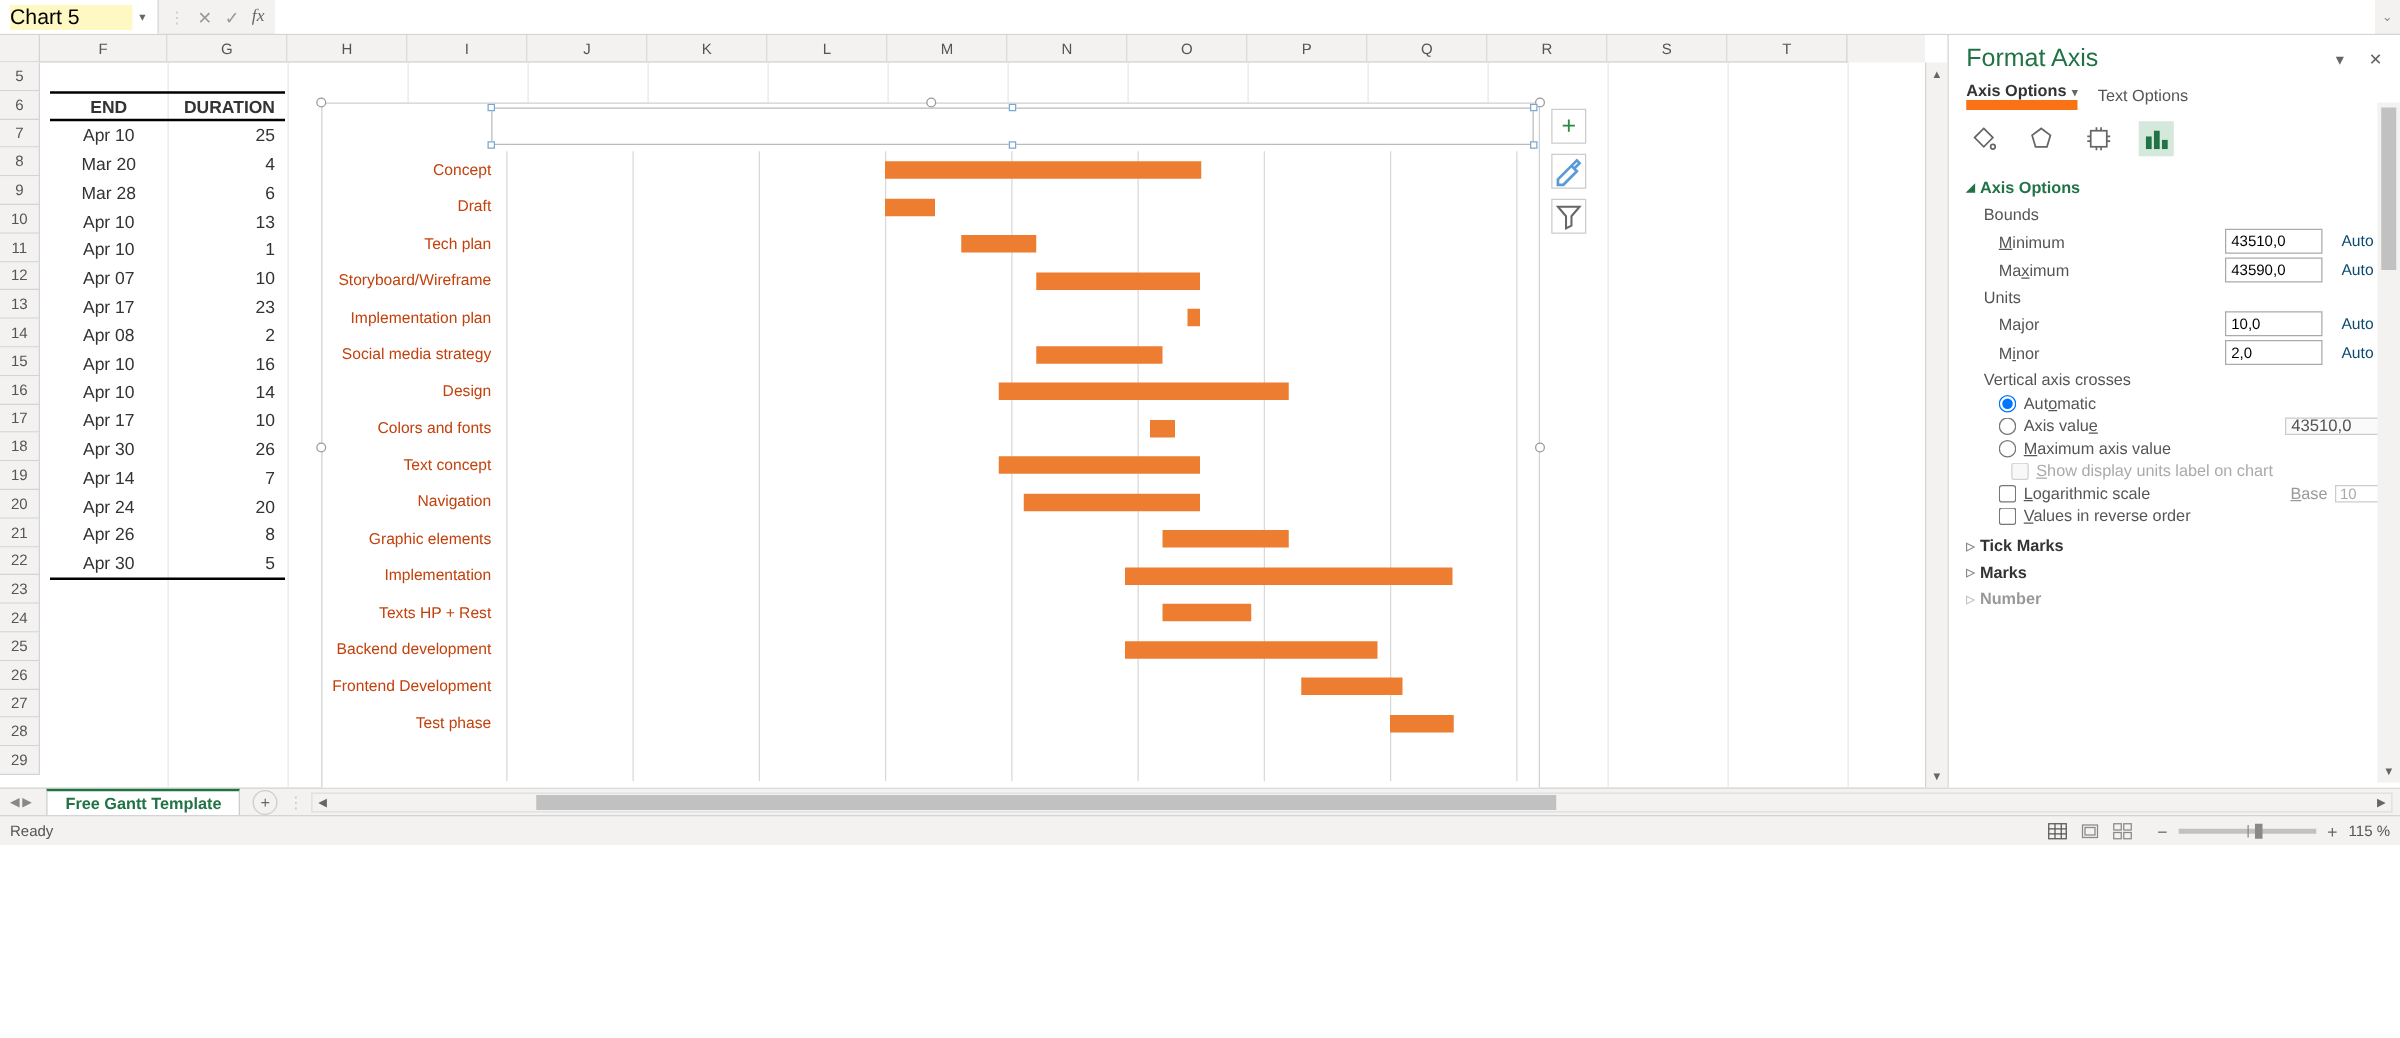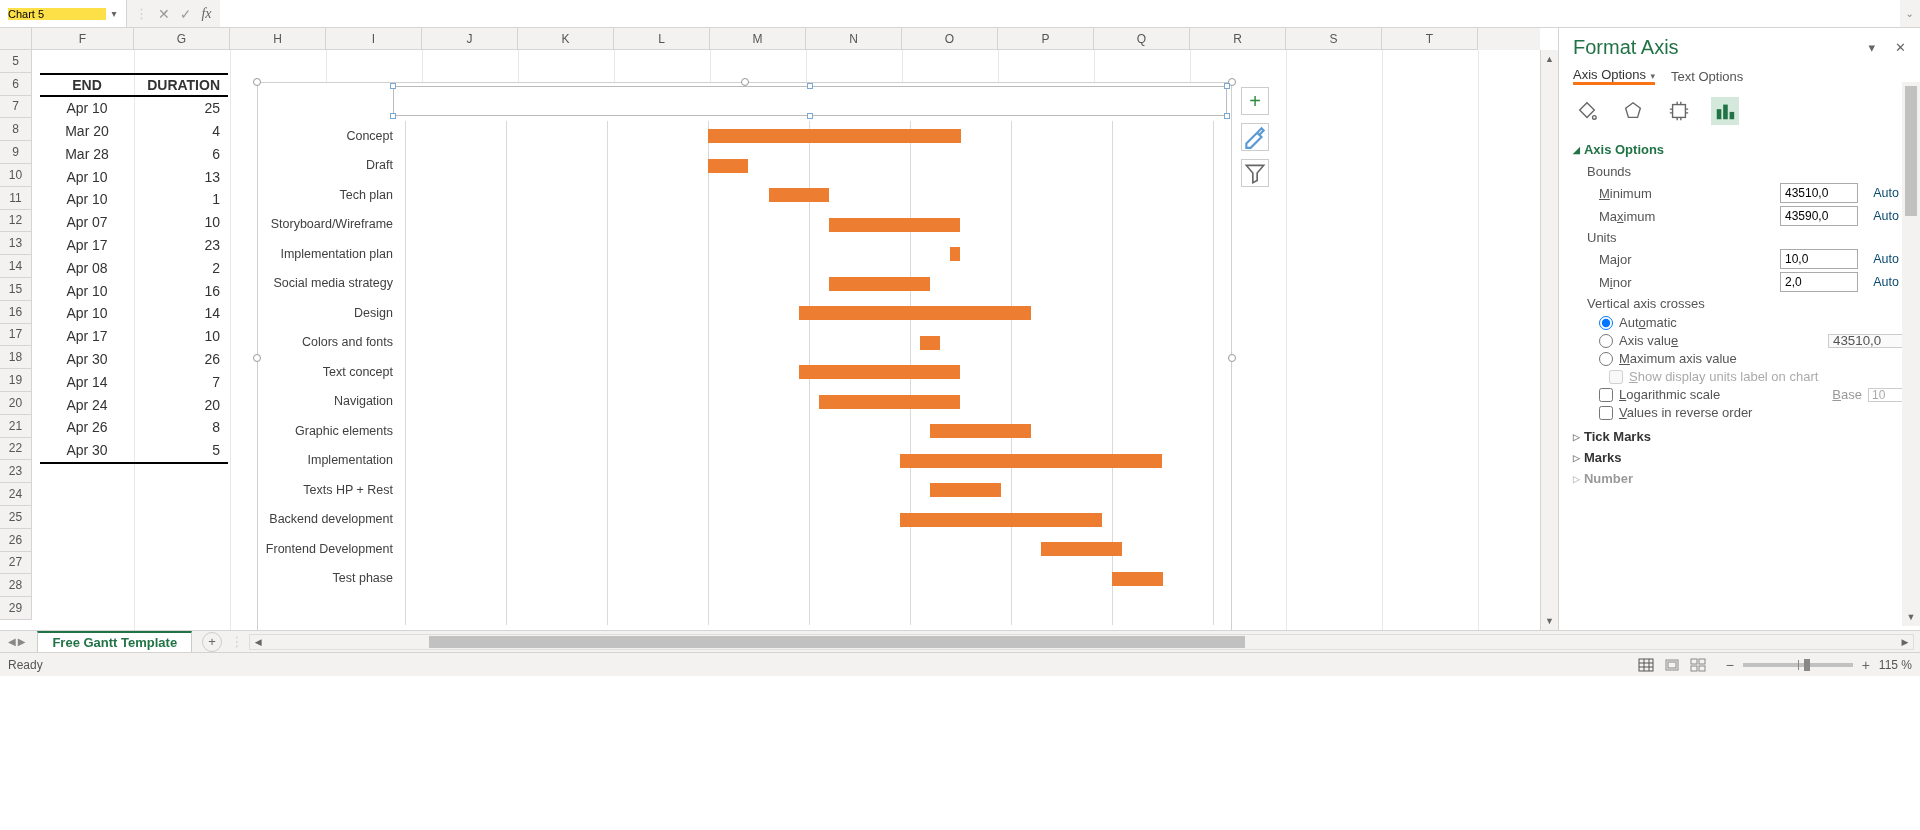--- a/index.html
+++ b/index.html
@@ -1,21 +1,21 @@
 <!DOCTYPE html>
 <html><head>
 <meta charset="utf-8">
 <style>
   * { box-sizing: border-box; margin: 0; padding: 0; font-family: "Segoe UI", Arial, sans-serif; }
   body { background: #fff; font-size: 13px; color: #333; overflow: hidden; width: 1920px; height: 830px; position: relative; }
 
   
   .formula-bar { height: 28px; background: #f3f2f1; border-bottom: 1px solid #d4d4d4; display: flex; align-items: center; }
   .name-box { display: flex; align-items: center; height: 100%; border-right: 1px solid #d4d4d4; padding: 0 4px 0 8px; background: #fff; }
-  .name-box input { border: none; width: 98px; background: #fde047; font-size: 11px; outline: none; }
+  .name-box input { border: none; width: 98px; background: #fef9c3; font-size: 17px; outline: none; }
   .name-box-drop { width: 16px; height: 16px; display: flex; align-items: center; justify-content: center; color: #666; font-size: 10px; }
   .fx-area { display: flex; align-items: center; padding: 0 8px; gap: 10px; }
   .fx-btn { color: #999; cursor: pointer; font-size: 14px; }
   .fx-btn.fx { font-style: italic; font-family: "Times New Roman", serif; color: #666; }
   .formula-input { flex: 1; background: #fff; height: 100%; }
 
   
   .main { display: flex; height: 602px; }
   .sheet-area { flex: 1; position: relative; overflow: hidden; }
   .format-panel { width: 362px; border-left: 1px solid #d4d4d4; background: #fff; padding: 8px 14px; position: relative; }
@@ -39,36 +39,36 @@
 
   
   .chart-container { position: absolute; top: 32px; left: 225px; width: 975px; height: 552px; background: #fff; border: 1px solid #d0d0d0; }
   .chart-sel-handle { position:absolute; width:8px; height:8px; background:#fff; border:1px solid #999; border-radius:50%; }
   .chart-inner { position: relative; width:100%; height:100%; }
   .axis-sel { position:absolute; top:3px; left:135px; width:834px; height:30px; border:1px solid #bbb; }
   .axis-sel .sq { position:absolute; width:6px; height:6px; background:#fff; border:1px solid #7ba8d0; }
   .x-ticks { position:absolute; top:8px; left:145px; right:10px; height:20px; }
   .x-tick { position:absolute; font-size:12px; color:#555; }
   .y-labels { position:absolute; top:38px; left:0; width:145px; }
-  .y-label { height:29.5px; display:flex; align-items:center; justify-content:flex-end; padding-right:10px; font-size:12.5px; color:#404040; }
+  .y-label { height:29.5px; display:flex; align-items:center; justify-content:flex-end; padding-right:10px; font-size:12.5px; color:#c2410c; }
   .plot-area { position:absolute; top:38px; left:147px; width:808px; height:504px; }
   .vgrid { position:absolute; top:0; bottom:0; width:0; border-left:1px solid #d9d9d9; }
   .bar { position:absolute; height:14px; background:#ED7D31; }
   .chart-side-btns { position:absolute; top:4px; right:-38px; display:flex; flex-direction:column; gap:8px; }
   .chart-side-btn { width:28px; height:28px; border:1px solid #ccc; background:#fff; display:flex; align-items:center; justify-content:center; color:#666; font-size:15px; }
   .chart-side-btn.plus { color:#2b8a3e; font-size:20px; font-weight:300; }
 
   .sheet-vscroll { position:absolute; top:22px; right:0; width:18px; bottom:0; background:#f3f2f1; border-left:1px solid #d4d4d4; }
   .sheet-vscroll .arrow { height:18px; display:flex; align-items:center; justify-content:center; color:#666; font-size:9px; }
 
   
   .panel-title { font-size:20px; color:#217346; font-weight:normal; margin-bottom:6px; display:flex; align-items:center; justify-content:space-between; }
   .panel-title-btns { display:flex; gap:20px; color:#666; font-size:13px; }
   .panel-tabs { display:flex; gap:16px; font-size:13px; color:#555; margin-bottom:10px; height:22px; align-items:center; }
-  .panel-tabs .active { font-weight:normal; color:#333; border-bottom:3px solid #f97316; }
+  .panel-tabs .active { font-weight:bold; color:#333; border-bottom:8px solid #f97316; }
   .panel-tabs .drop { font-size:9px; color:#666; margin-left:2px; }
   .panel-icons { display:flex; gap:18px; margin-bottom:14px; }
   .panel-icon { width:28px; height:28px; display:flex; align-items:center; justify-content:center; }
   .panel-icon.active { background:#d4e8dc; }
   .panel-icon svg { width:22px; height:22px; }
   .panel-scroll { position:absolute; top:54px; right:0; width:18px; bottom:4px; background:#f3f2f1; }
   .panel-scroll .thumb { position:absolute; left:3px; right:3px; top:4px; height:130px; background:#c1c1c1; }
   .panel-scroll .arrow { position:absolute; left:0; right:0; height:18px; display:flex; align-items:center; justify-content:center; font-size:9px; color:#666; }
   .section { margin-bottom:6px; }
   .section-head { display:flex; align-items:center; gap:4px; font-weight:bold; font-size:13px; cursor:pointer; padding:3px 0; color:#333; }

